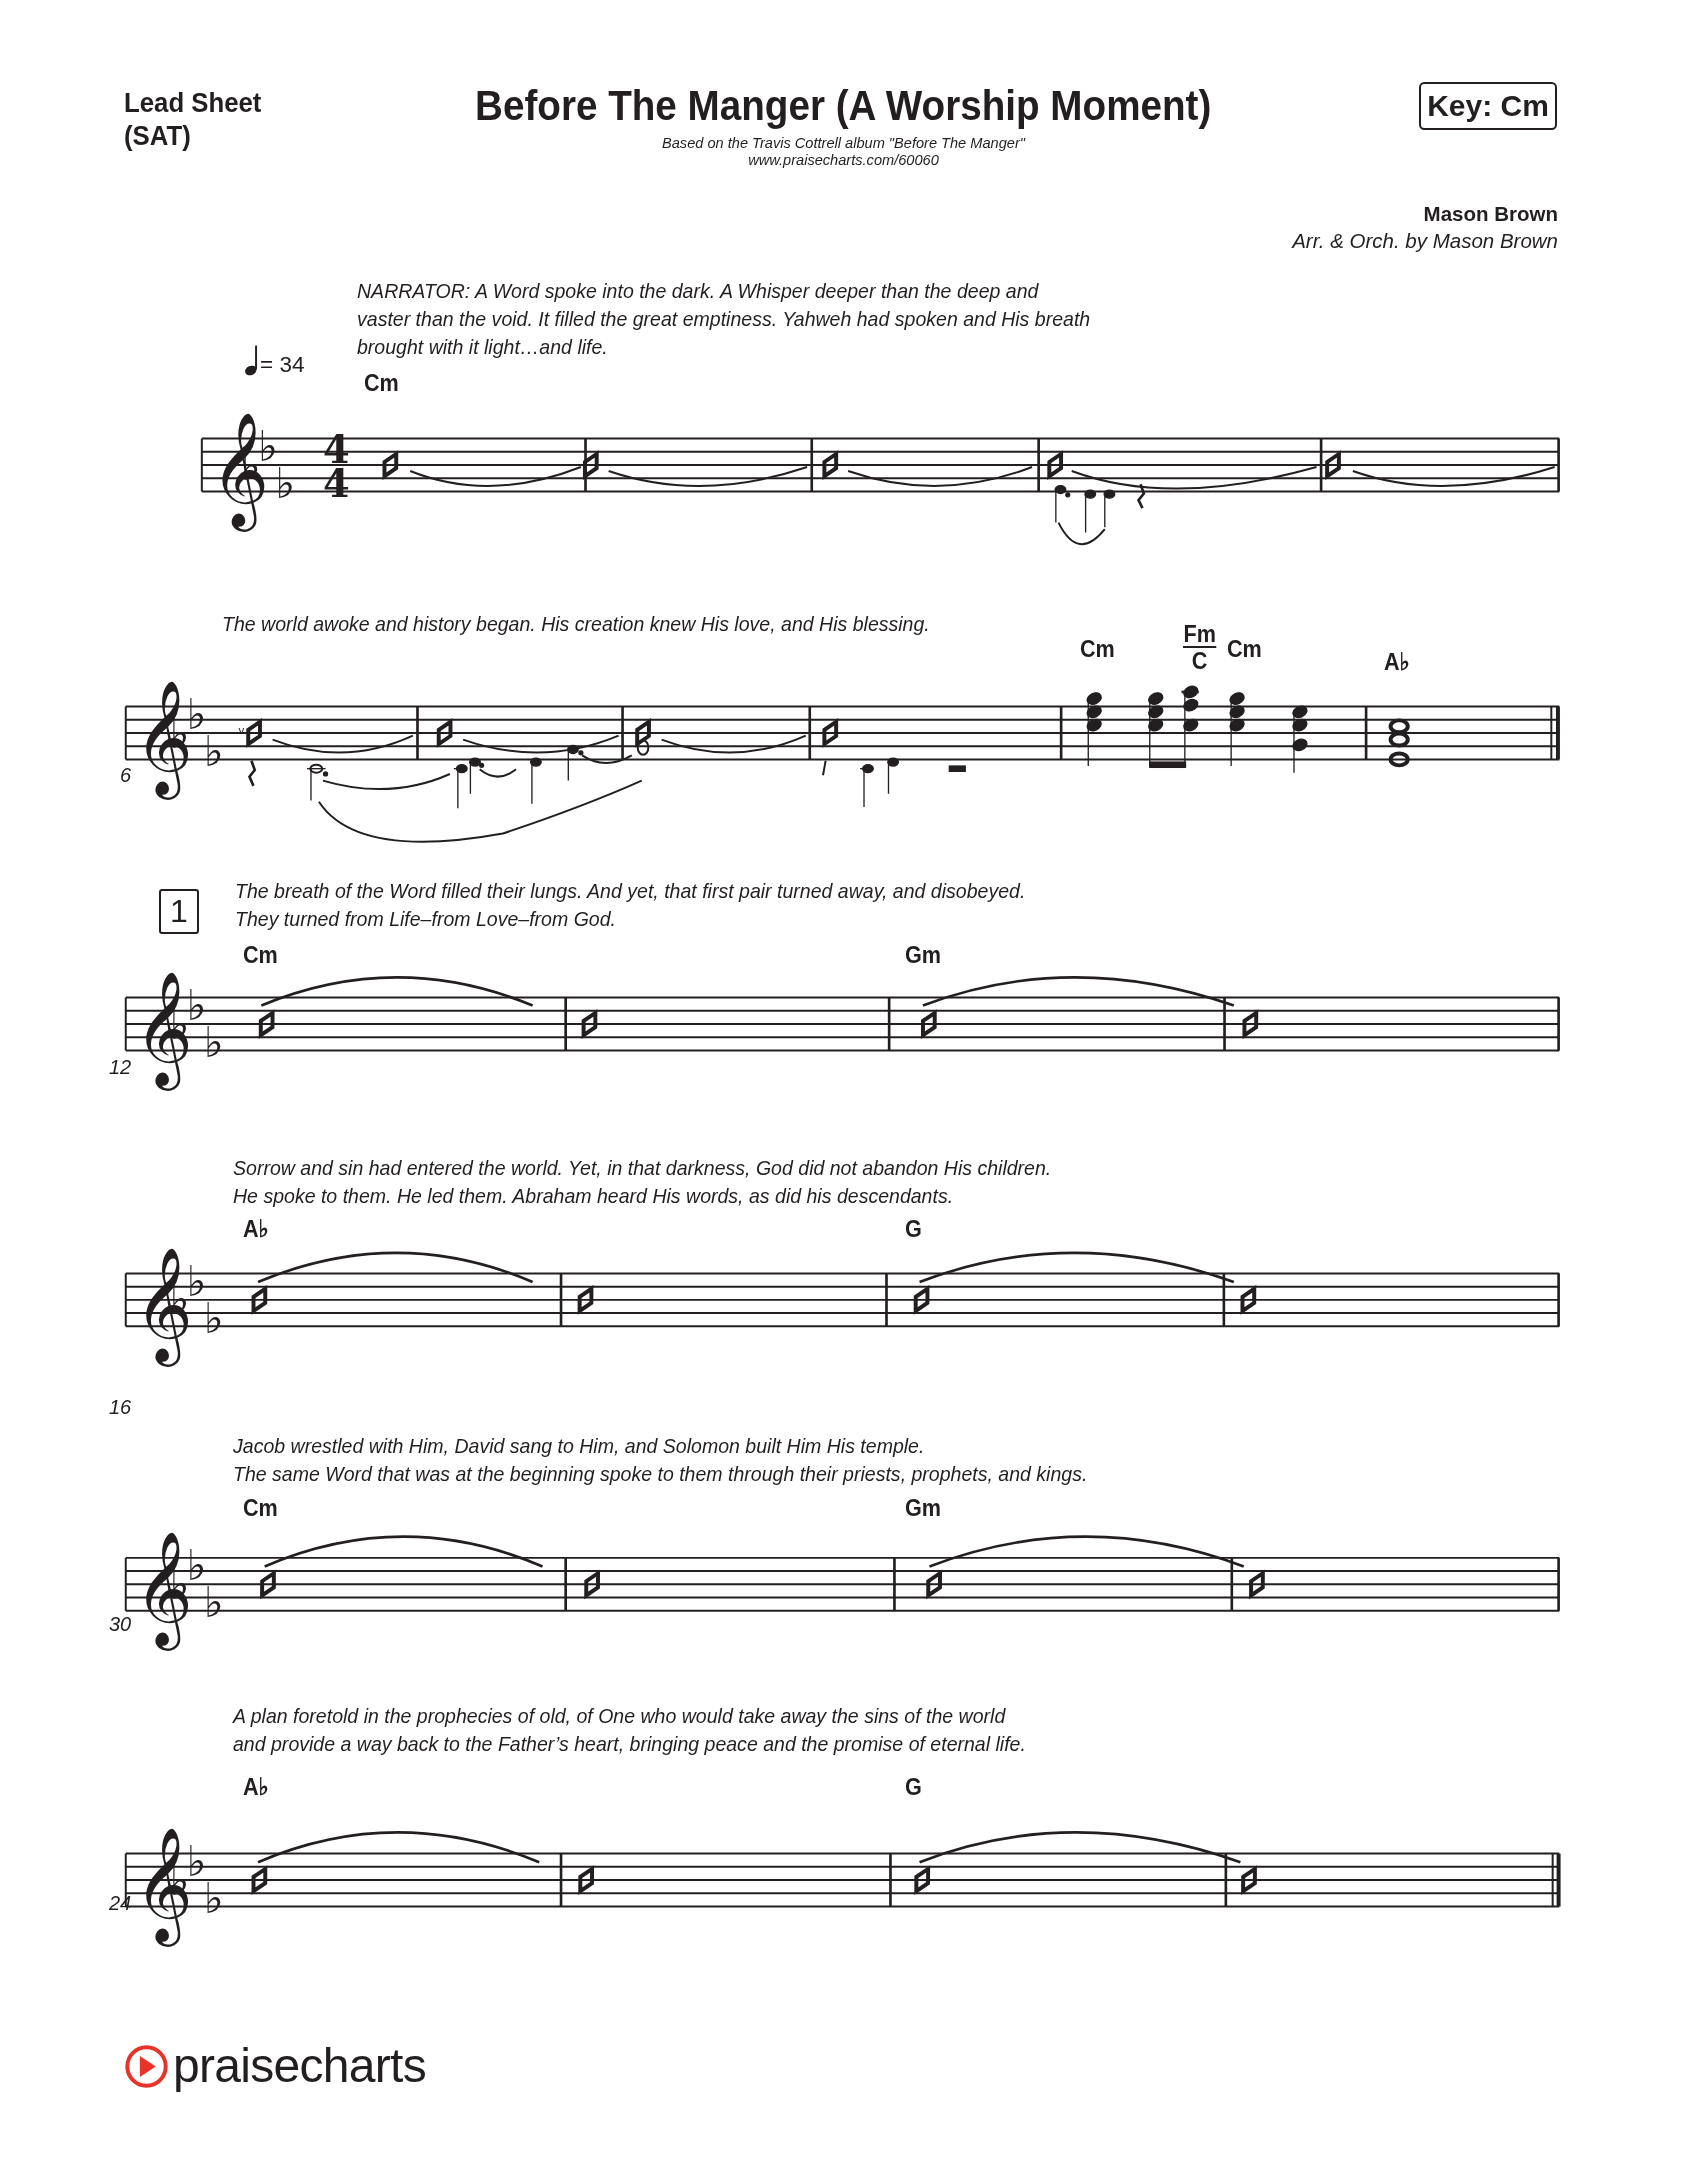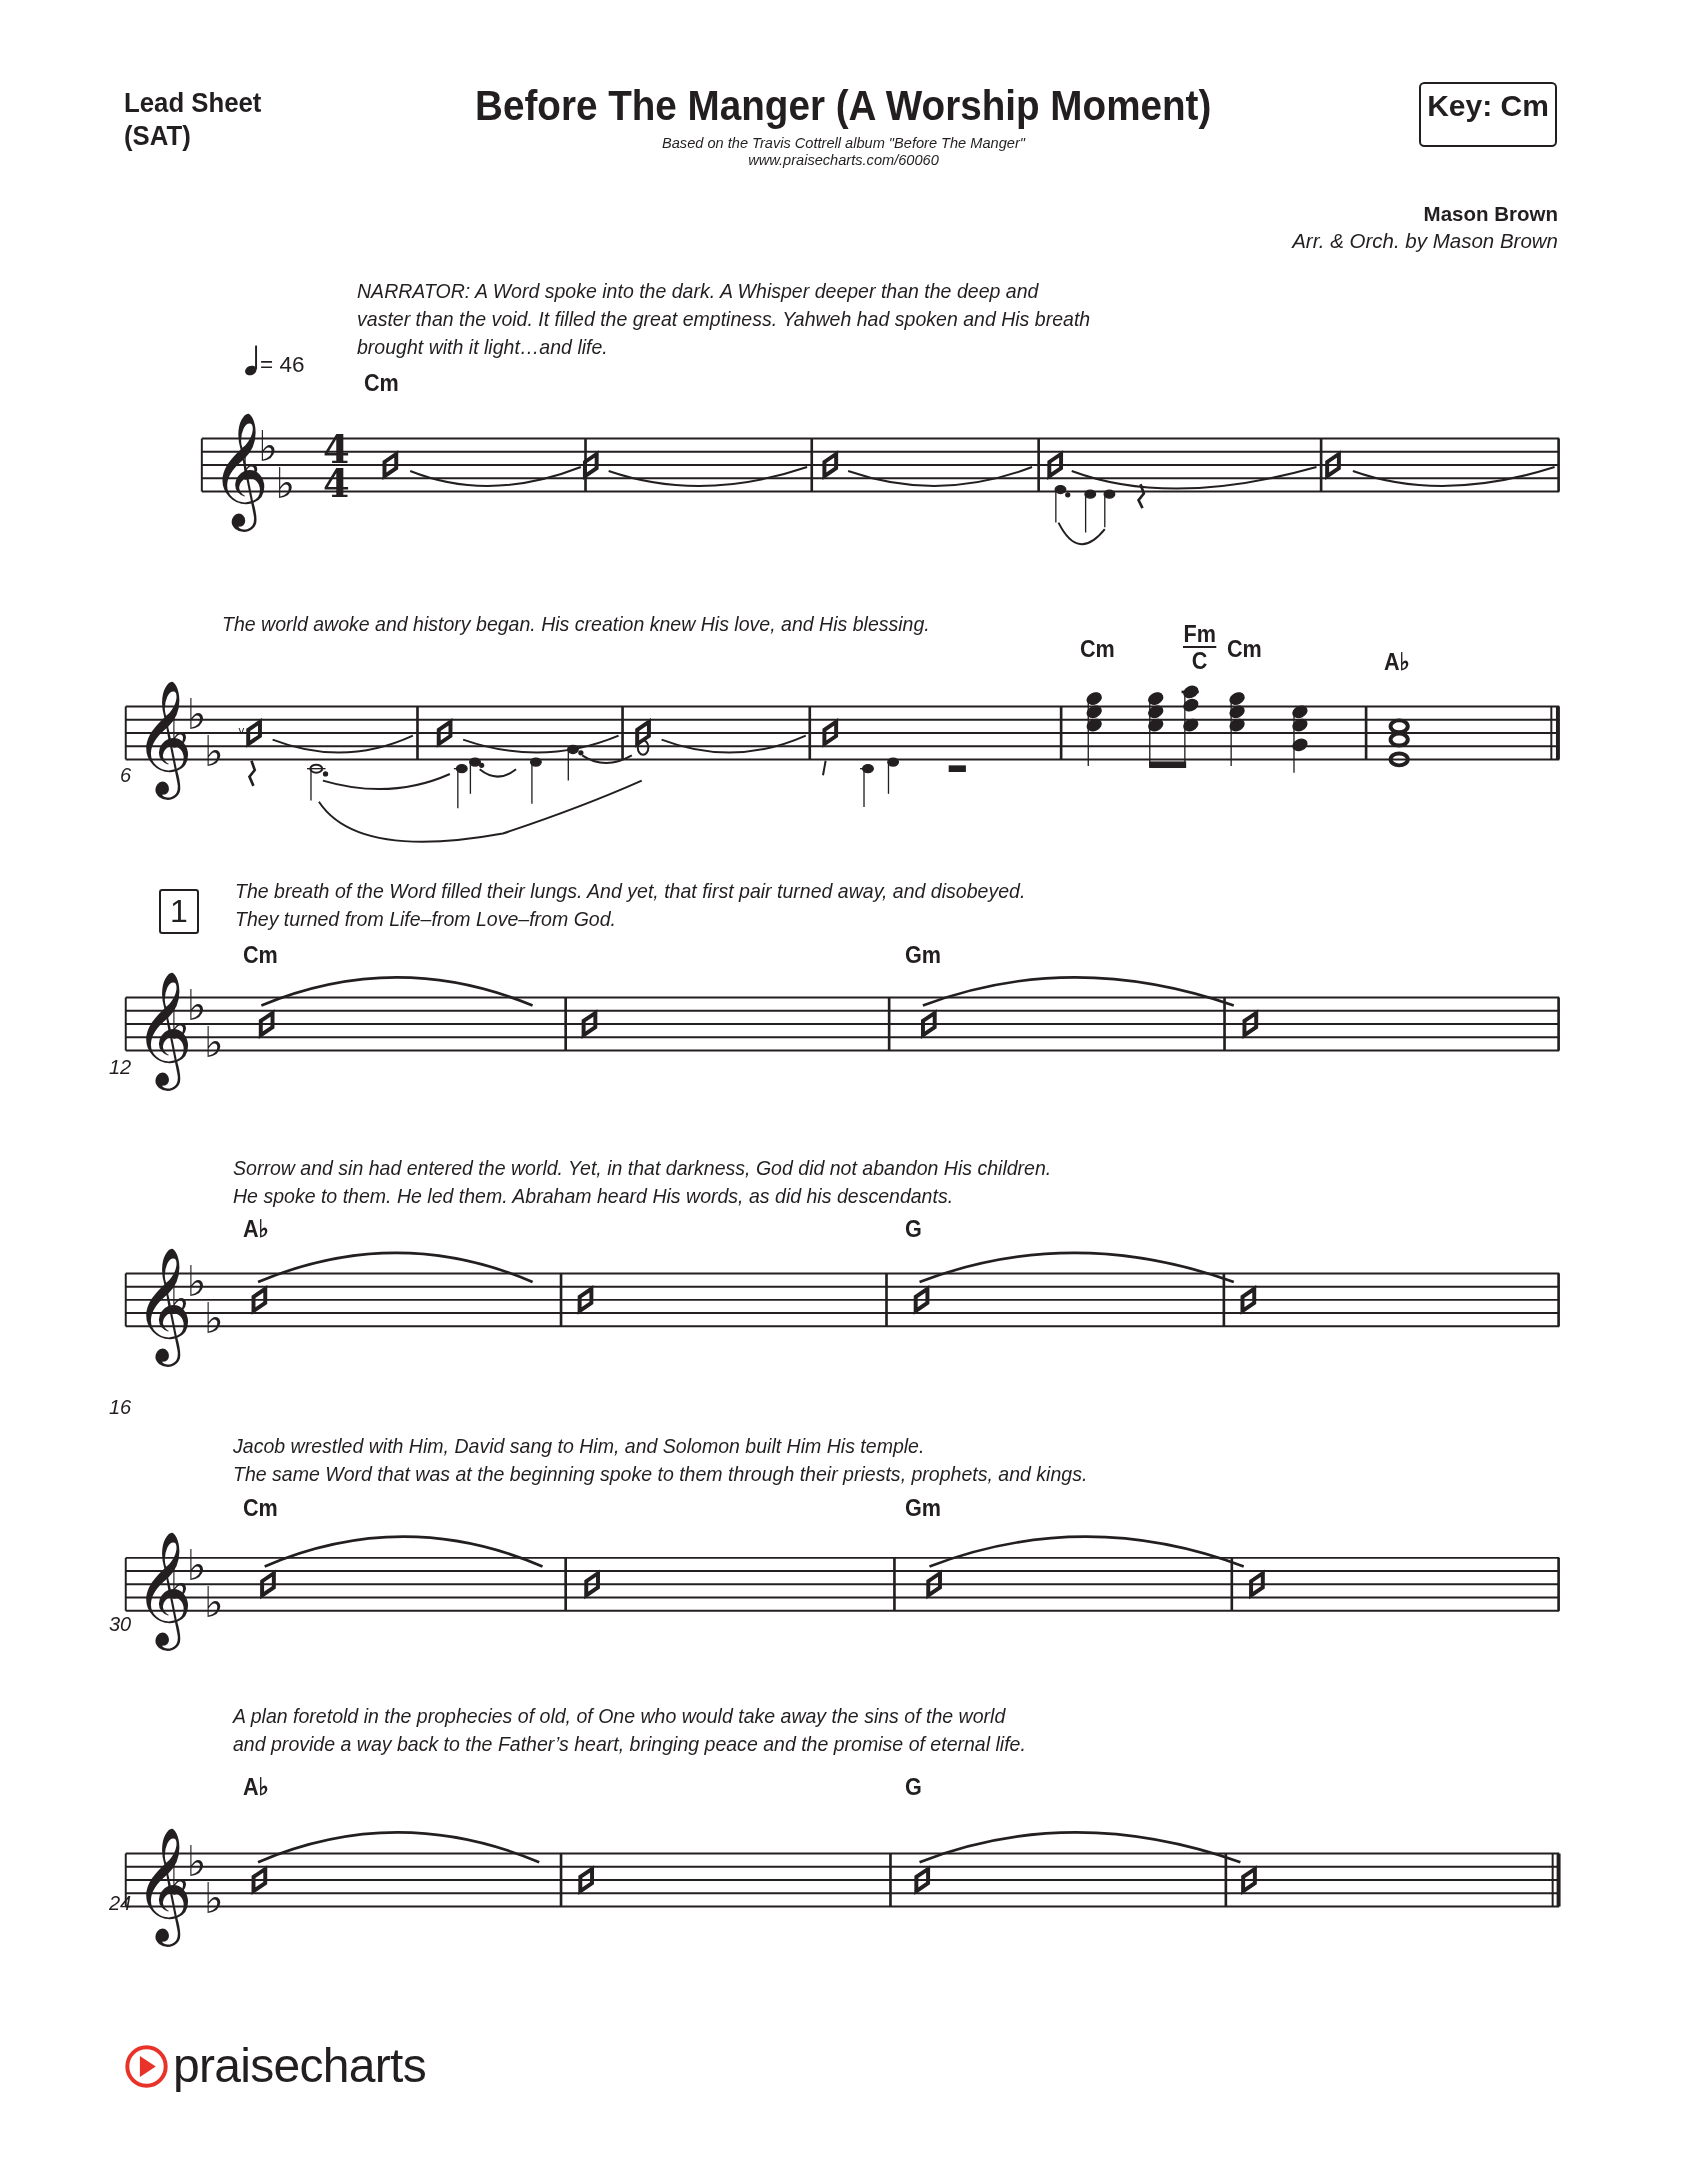--- a/index.html
+++ b/index.html
@@ -2,21 +2,21 @@
 <html style="font-size:10.6px"><head>
 <meta charset="utf-8">
 <style>
   html, body { margin:0; padding:0; background:#ffffff; }
   body { width:1687px; height:2183px; position:relative; overflow:hidden; color:#231f20; font-family:"Liberation Sans", sans-serif; }
   .abs { position:absolute; }
   .lead { left:124px; top:86px; font-size:28px; font-weight:bold; line-height:33px; transform:scaleX(0.92); transform-origin:left top; }
   .title { left:0; width:1687px; top:81px; text-align:center; font-size:42px; font-weight:bold; line-height:50px; }
   .title span { display:inline-block; transform:scaleX(0.92); }
   .sub { left:0; width:1687px; text-align:center; font-size:14.6px; font-style:italic; line-height:17px; }
-  .key { left:1419px; top:82px; width:138px; height:65px; border:2px solid #231f20; border-radius:5.3px; box-sizing:border-box; font-size:30px; font-weight:bold; text-align:center; line-height:44px; }
+  .key { left:1419px; top:82px; width:138px; height:48px; border:2px solid #231f20; border-radius:5.3px; box-sizing:border-box; font-size:30px; font-weight:bold; text-align:center; line-height:44px; }
   .composer { right:129px; top:202px; font-size:20.5px; font-weight:bold; text-align:right; }
   .arranger { right:129px; top:229px; font-size:20.5px; font-style:italic; text-align:right; }
   .narr { font-size:21px; font-style:italic; line-height:28px; white-space:nowrap; transform:scaleX(0.93); transform-origin:left top; }
   .tempo { font-size:22.5px; }
   .chord { font-size:24px; font-weight:bold; transform:scaleX(0.9); transform-origin:left top; }
   .mnum { font-size:20px; font-style:italic; }
   .rehearsal { width:40px; height:45px; border:2px solid #231f20; border-radius:3.3px; box-sizing:border-box; text-align:center; font-size:32px; line-height:41px; }
   .footer-text { left:463px; width:814px; top:2021px; text-align:center; font-size:15px; line-height:20px; }
   .logo { left:124px; top:2018px; display:flex; align-items:center;margin-top:24px; }
   .logo-word { font-size:48px; letter-spacing:-0.7px; color:#231f20; margin-left:4px; line-height:48px; }
@@ -38,21 +38,21 @@
 
 <div class="abs narr" style="left:357px; top:277px;">
   <div>NARRATOR: A Word spoke into the dark. A Whisper deeper than the deep and</div>
   <div>vaster than the void. It filled the great emptiness. Yahweh had spoken and His breath</div>
   <div>brought with it light…and life.</div>
 </div>
 <div class="abs tempo" style="left:239px; top:344px;">
   <svg width="21" height="32" style="vertical-align:-4px;" viewBox="0 0 32 48">
       <line x1="26" y1="2" x2="26" y2="38" stroke="#231f20" stroke-width="3"></line>
       <ellipse cx="18" cy="40" rx="9" ry="7" fill="#231f20" transform="rotate(-25 18 40)"></ellipse>
-    </svg><span>= 46</span>
+    </svg><span>= 34</span>
 </div>
 <div class="abs chord" style="left:364px; top:369px;">Cm</div>
 
 <div class="abs narr" style="left:222px; top:610px;">
   <div>The world awoke and history began. His creation knew His love, and His blessing.</div>
 </div>
 <div class="abs chord" style="left:1080px; top:635px;">Cm</div>
 <div class="abs chord" style="left:1183px; top:622px; text-align:center; width:37px;">
   <div style="border-bottom:2px solid #231f20; line-height:24px;">Fm</div>
   <div style="line-height:25px;">C</div>

